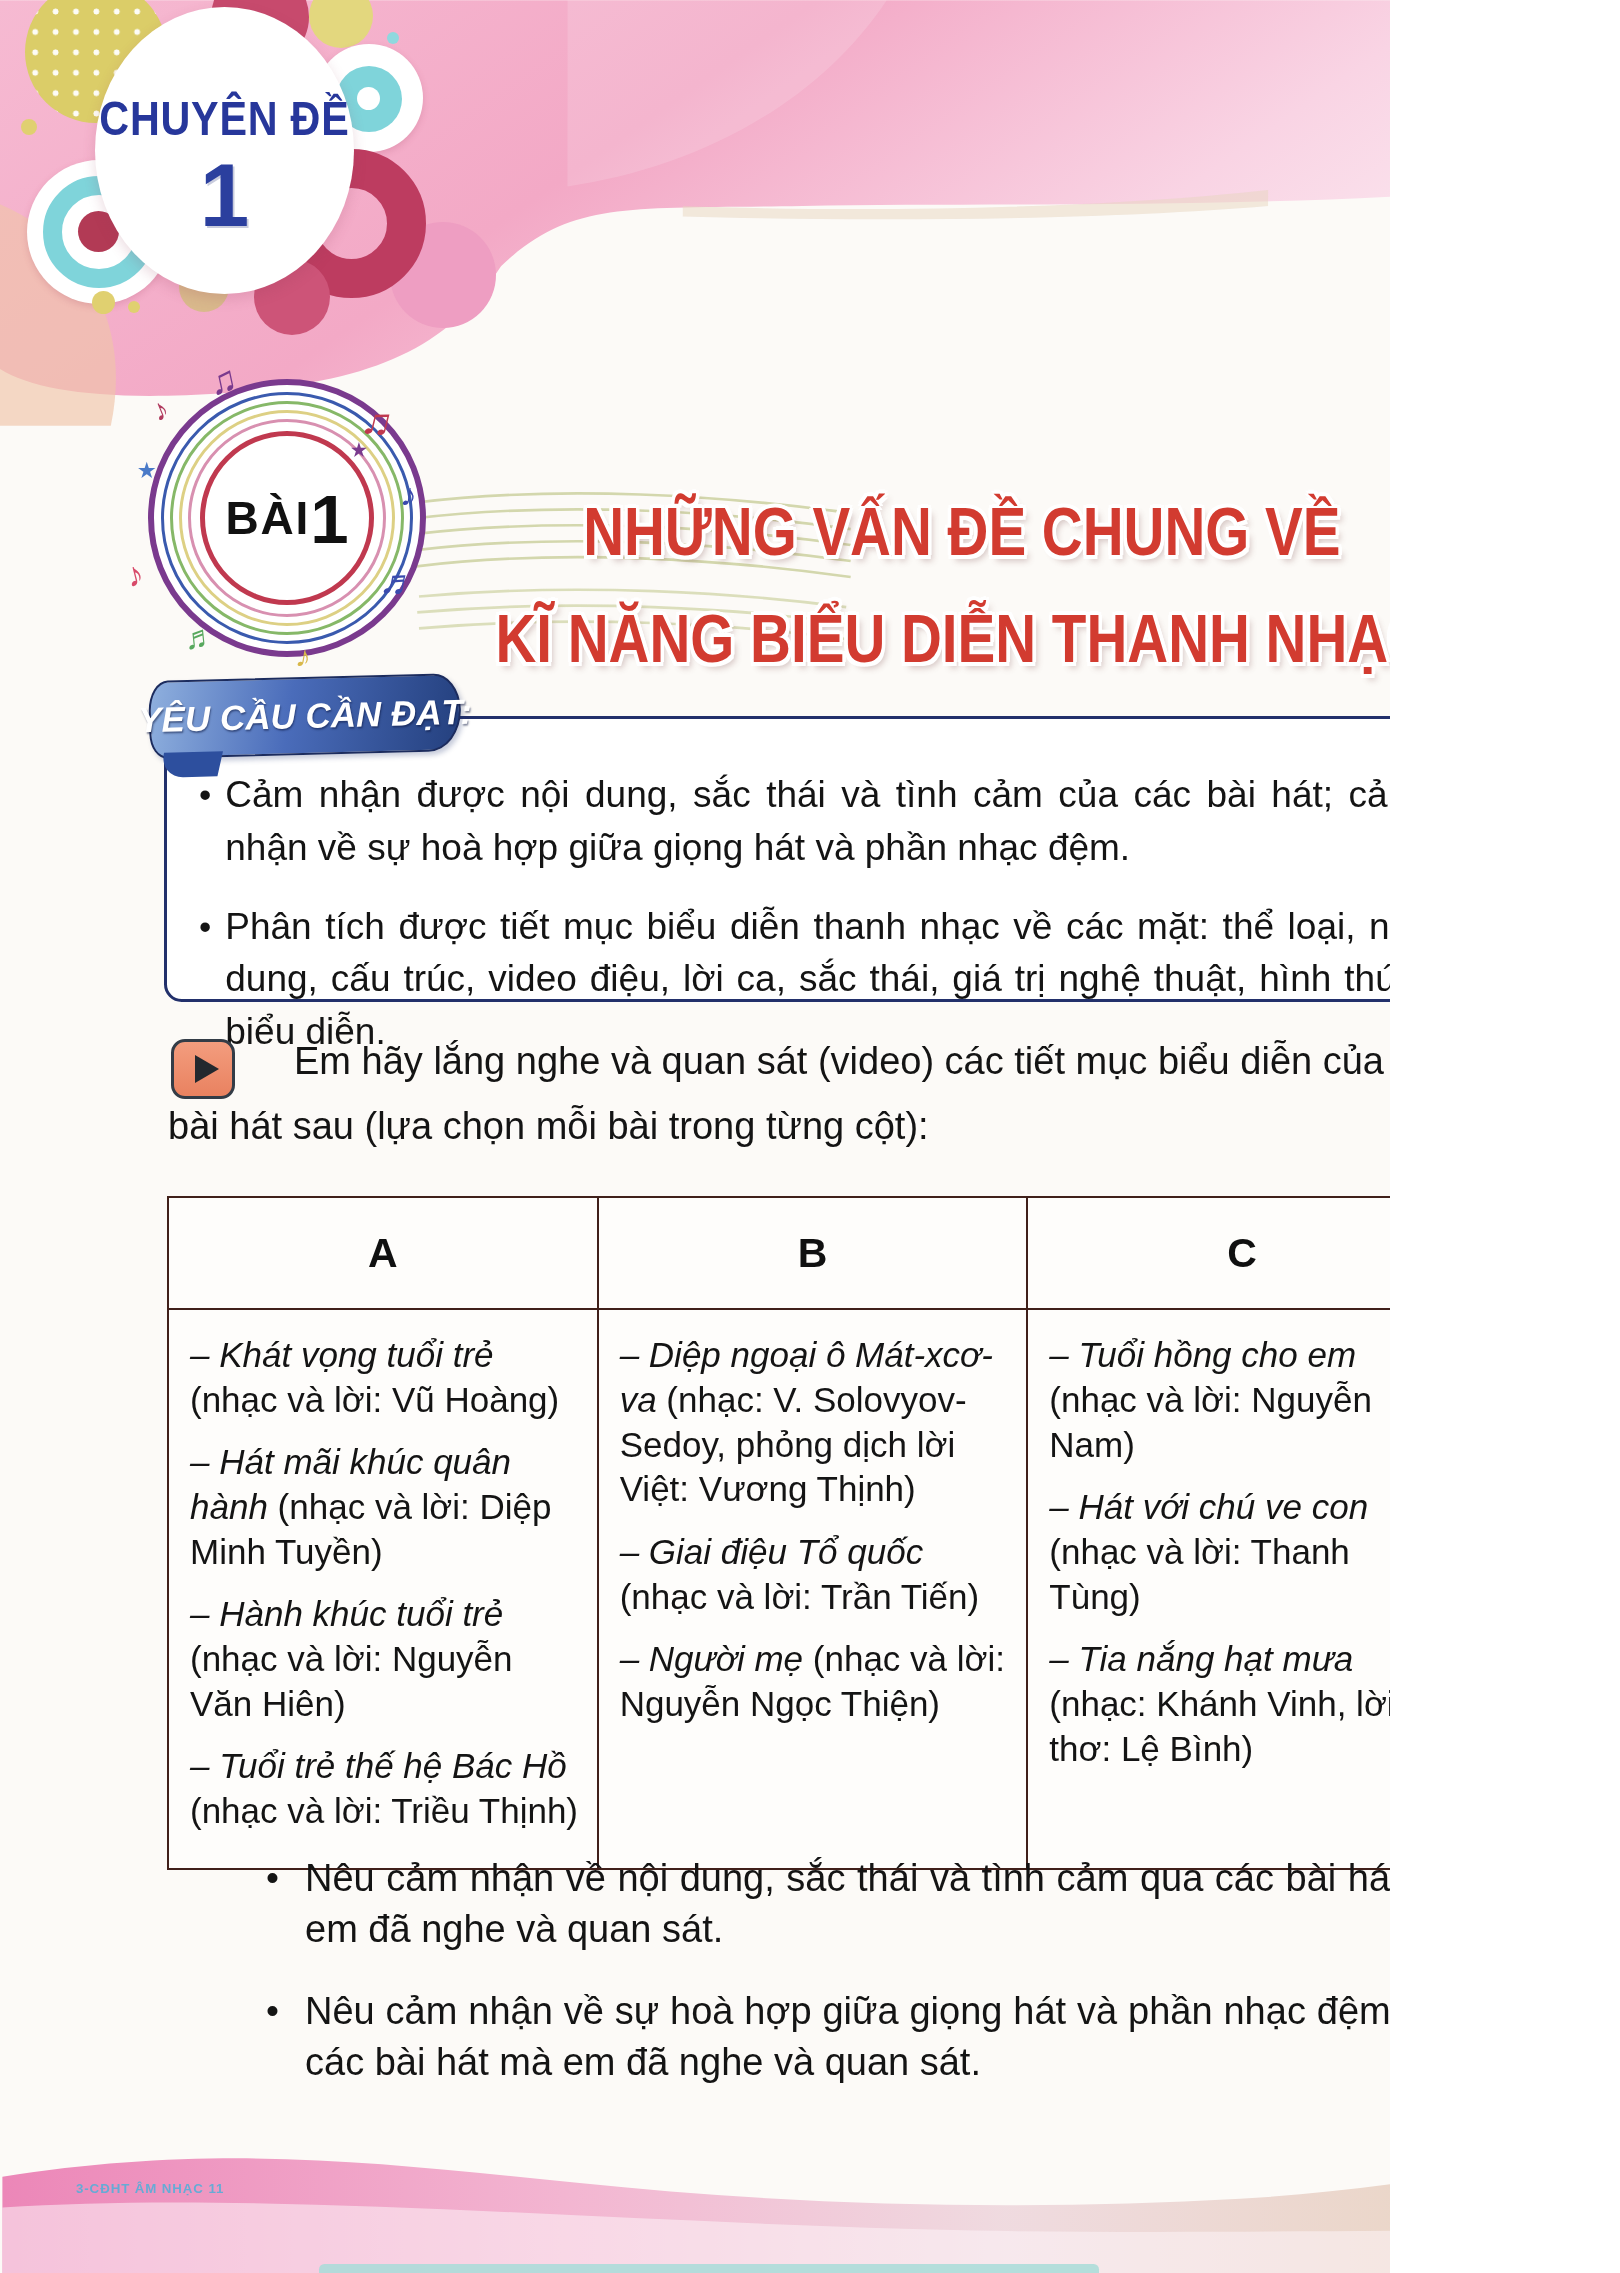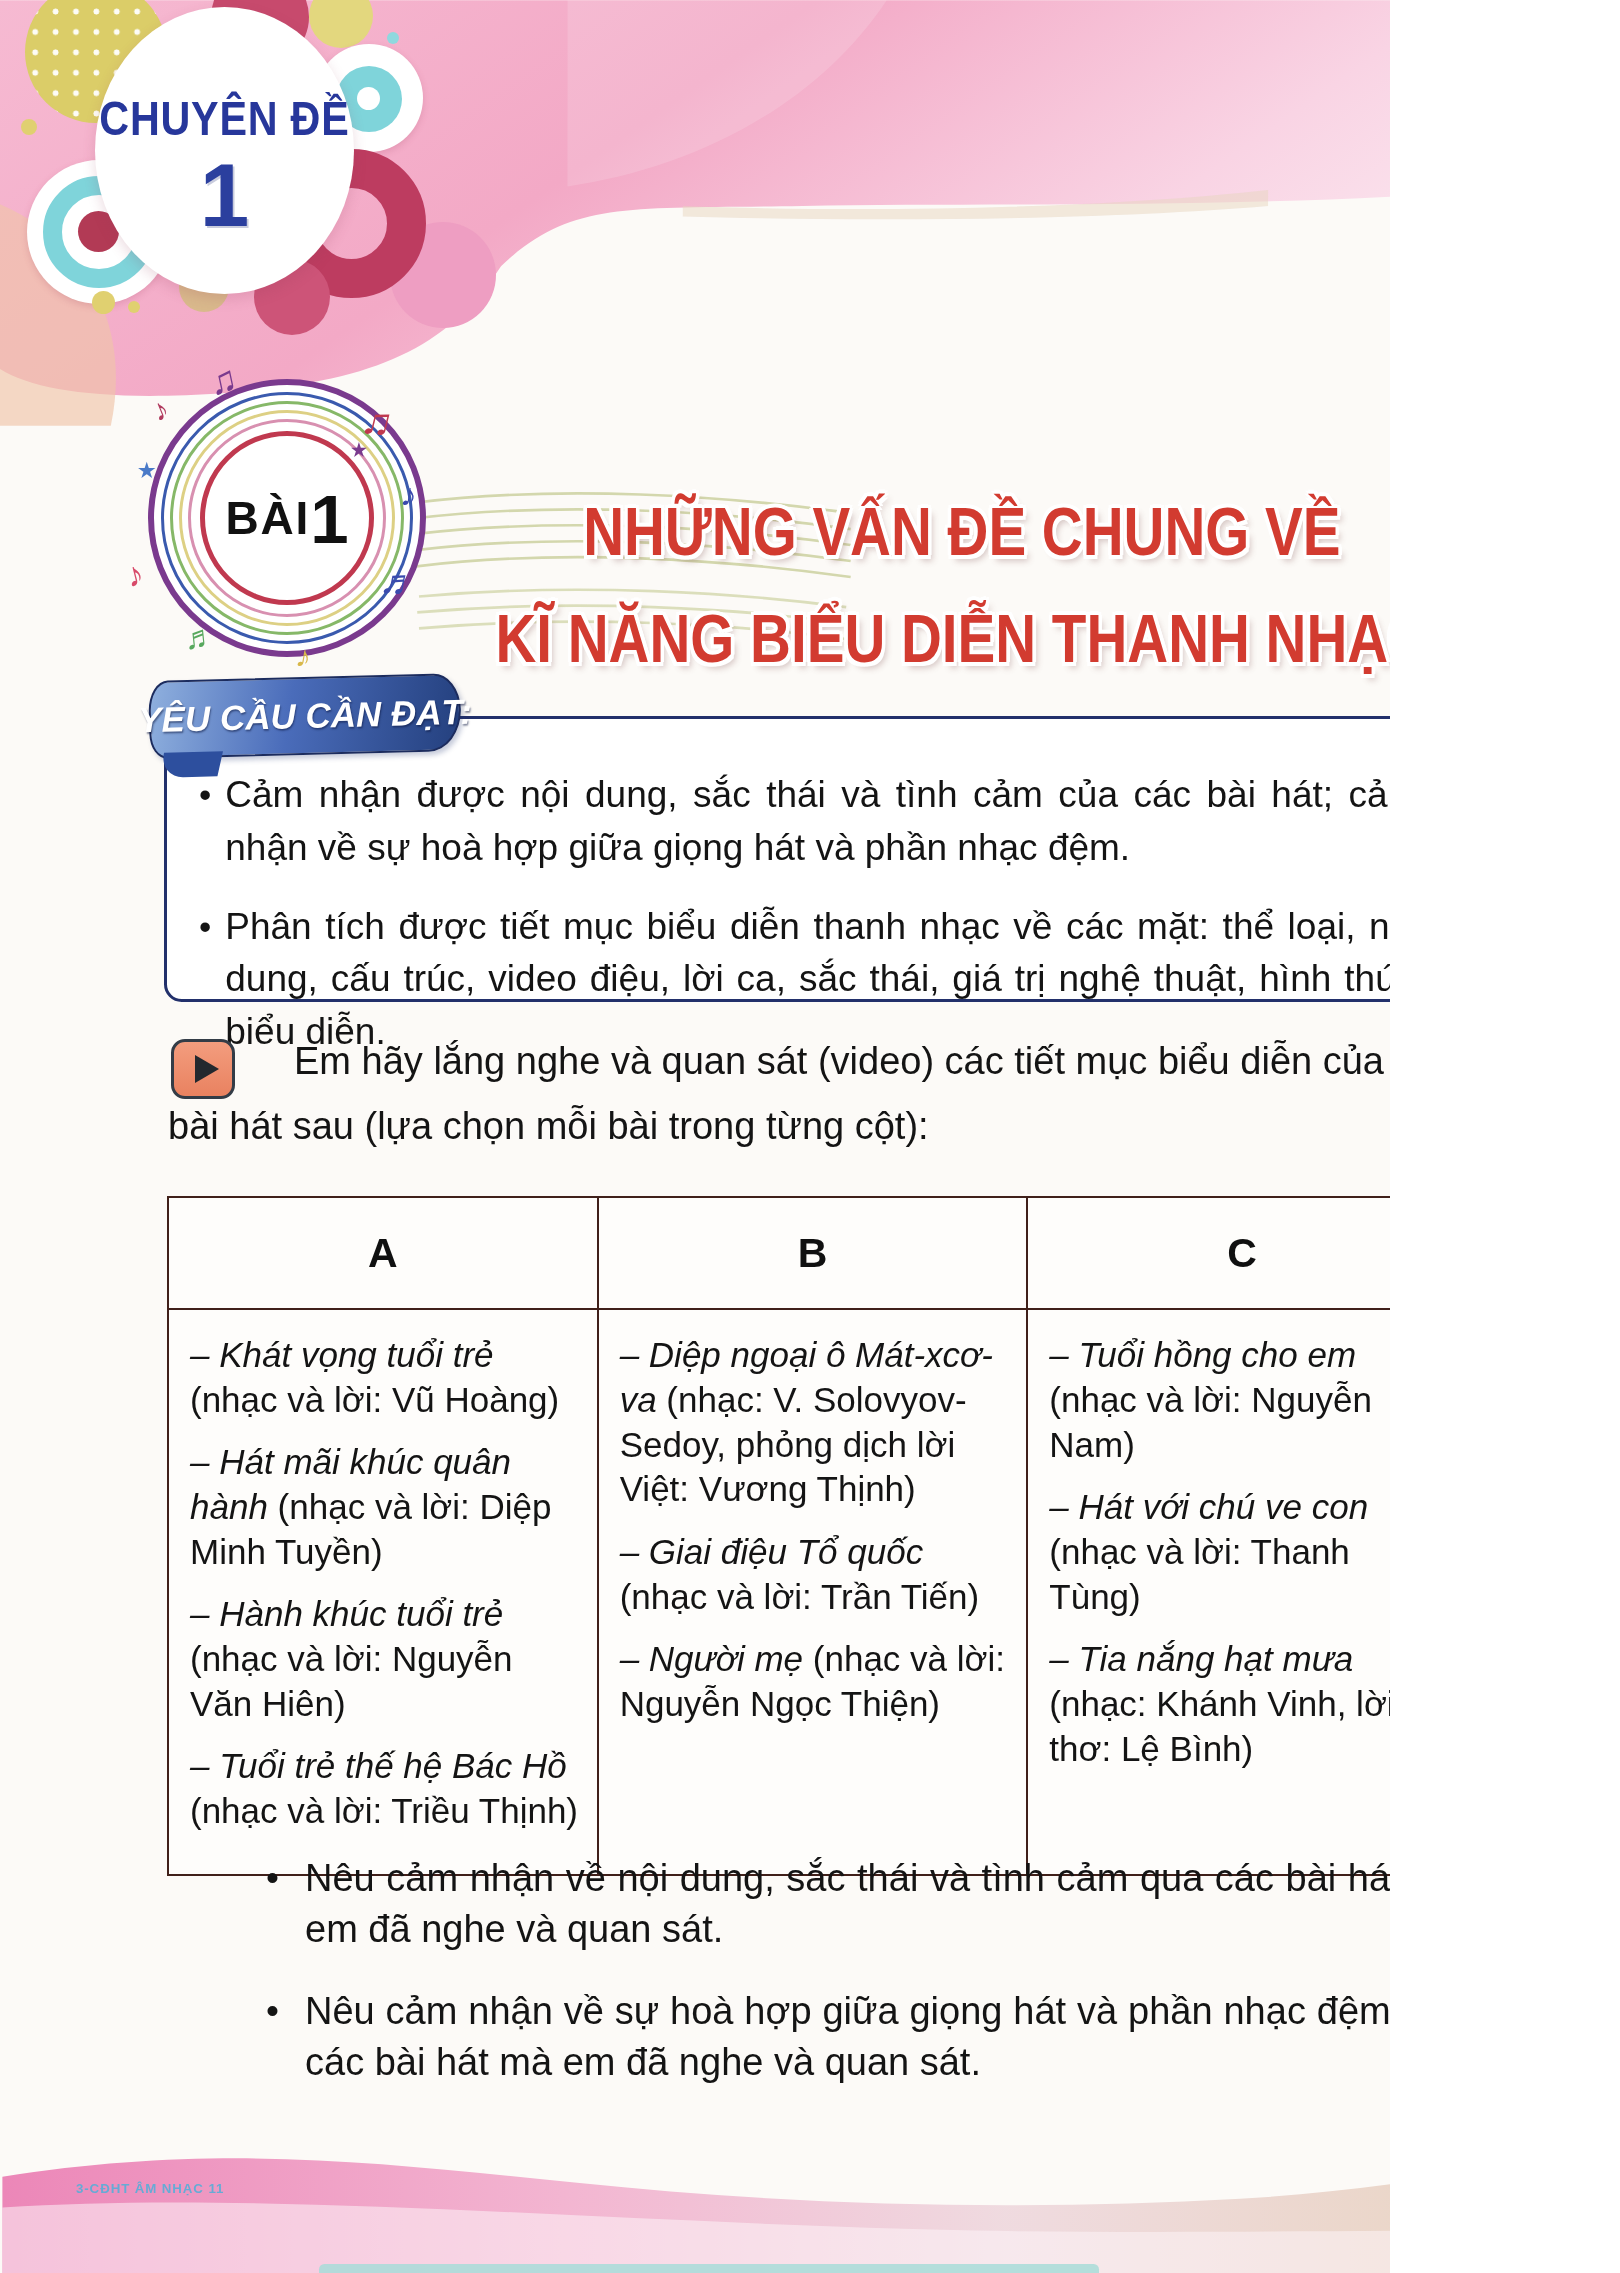--- a/index.html
+++ b/index.html
@@ -139,21 +139,21 @@
   .song-table{
     position:absolute; left:167px; top:1196px; width:1291px; height:646px;
     border-collapse:collapse; table-layout:fixed;
   }
   .song-table th,.song-table td{border:2.7px solid #40201a;}
   .song-table th{
     height:108px; font-size:41px; font-weight:800; text-align:center; color:#101010;
     background:#fefdfb;
   }
   .song-table td{
-    vertical-align:top; padding:23px 16px 22px 21px;
+    vertical-align:top; padding:23px 16px 16px 21px;
     font-size:35px; line-height:1.28; background:#fefdfb;
   }
   .song{margin-bottom:17.7px;}
   .song-title{font-style:italic;}
 
   
   .questions{position:absolute; left:266px; top:1853px; width:1199px;}
   .q{position:relative; padding-left:39px; margin-bottom:32px; font-size:38px; line-height:1.33; text-align:justify;}
   .q .dot{position:absolute; left:0; top:0; font-size:37px;}
 

